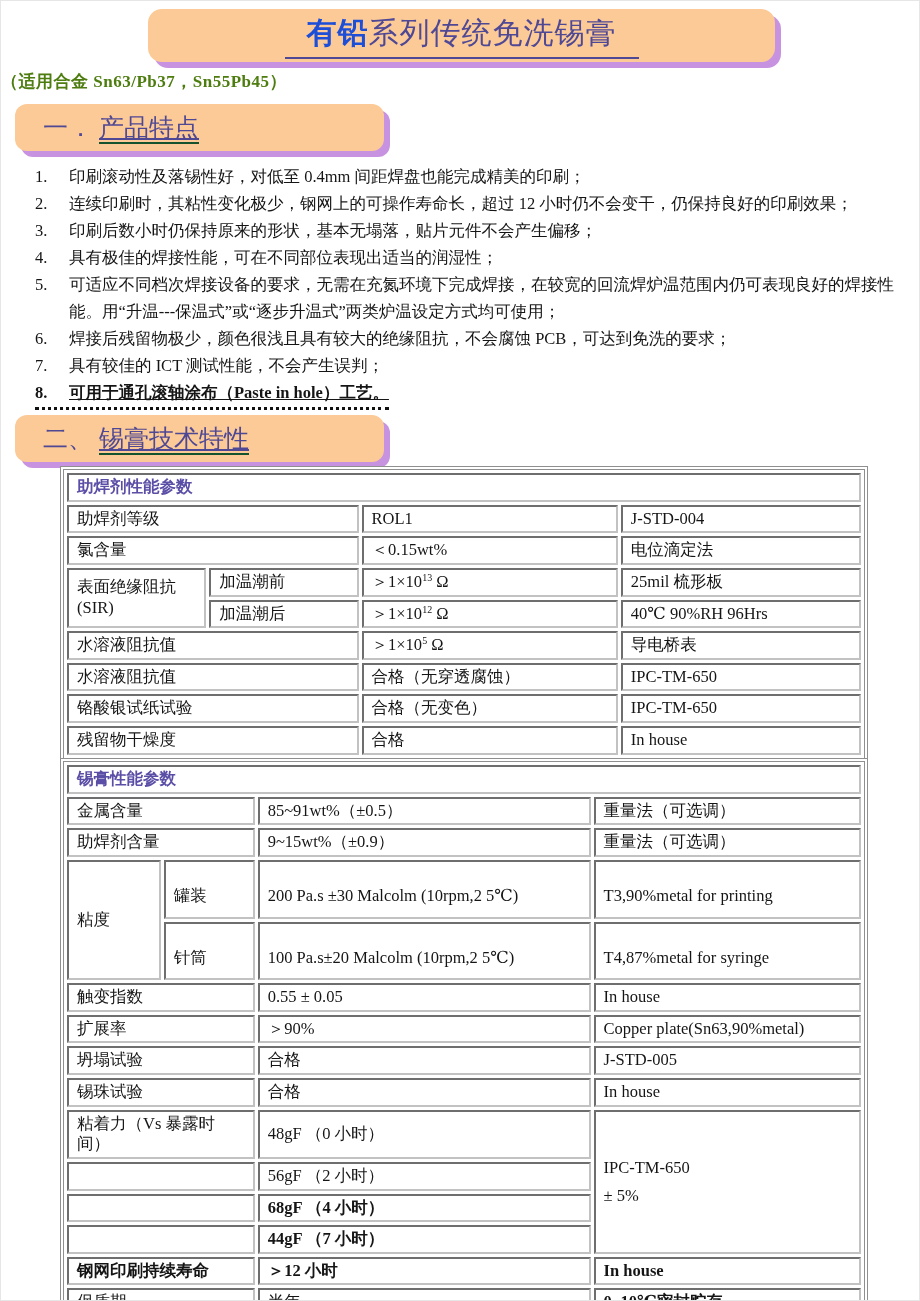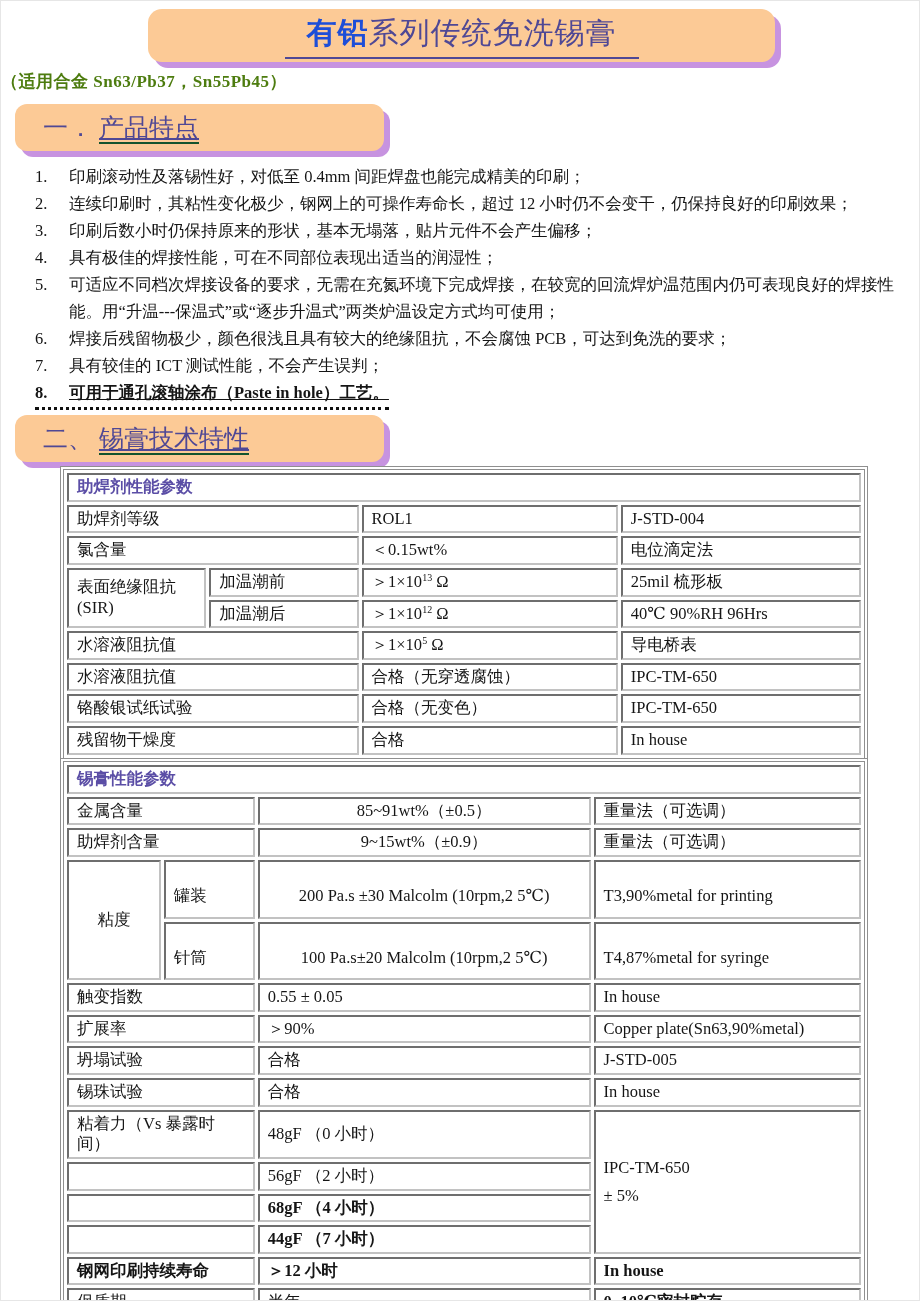--- a/index.html
+++ b/index.html
@@ -47,21 +47,21 @@
   .tw1{top:465px;}
   .tw2{top:757px;}
   table{width:100%;border-collapse:separate;border-spacing:3px;table-layout:fixed;}
   td.cell{
     border:2px inset #c2c2c2;background:#fff;
     padding:2px 8px;font-size:16.5px;line-height:1.25;vertical-align:middle;
     overflow:hidden;
   }
   td.thead{color:#5B4EA6;font-weight:bold;}
   td.tall{padding-top:24px;padding-bottom:10px;}
-  .center{text-align:center;}
+  .center{text-align:left;}
   .bold{font-weight:bold;}
   sup{font-size:10px;line-height:0;}
   .m2l div{line-height:1.65;}
 </style>
 </head>
 <body>
 
 <div class="page">
 
   <div class="peach-box title-banner">

